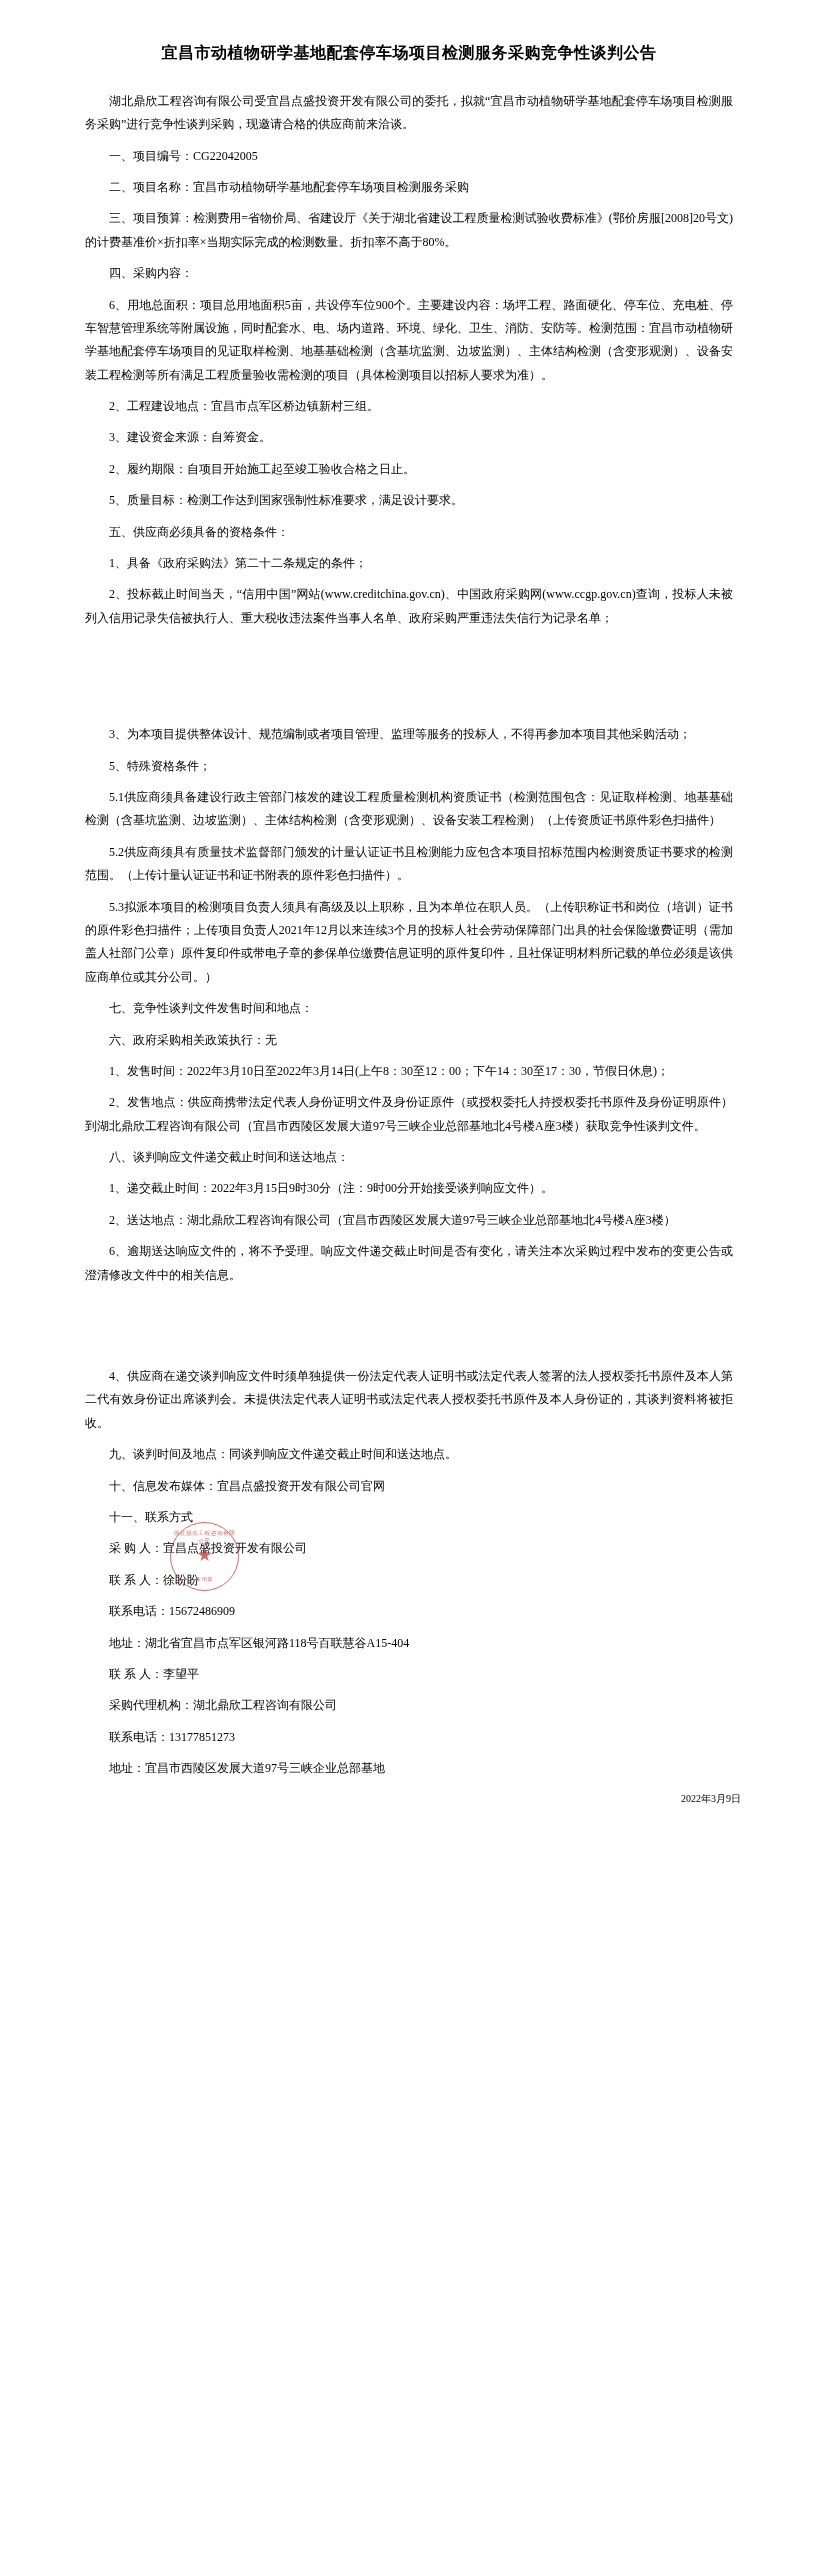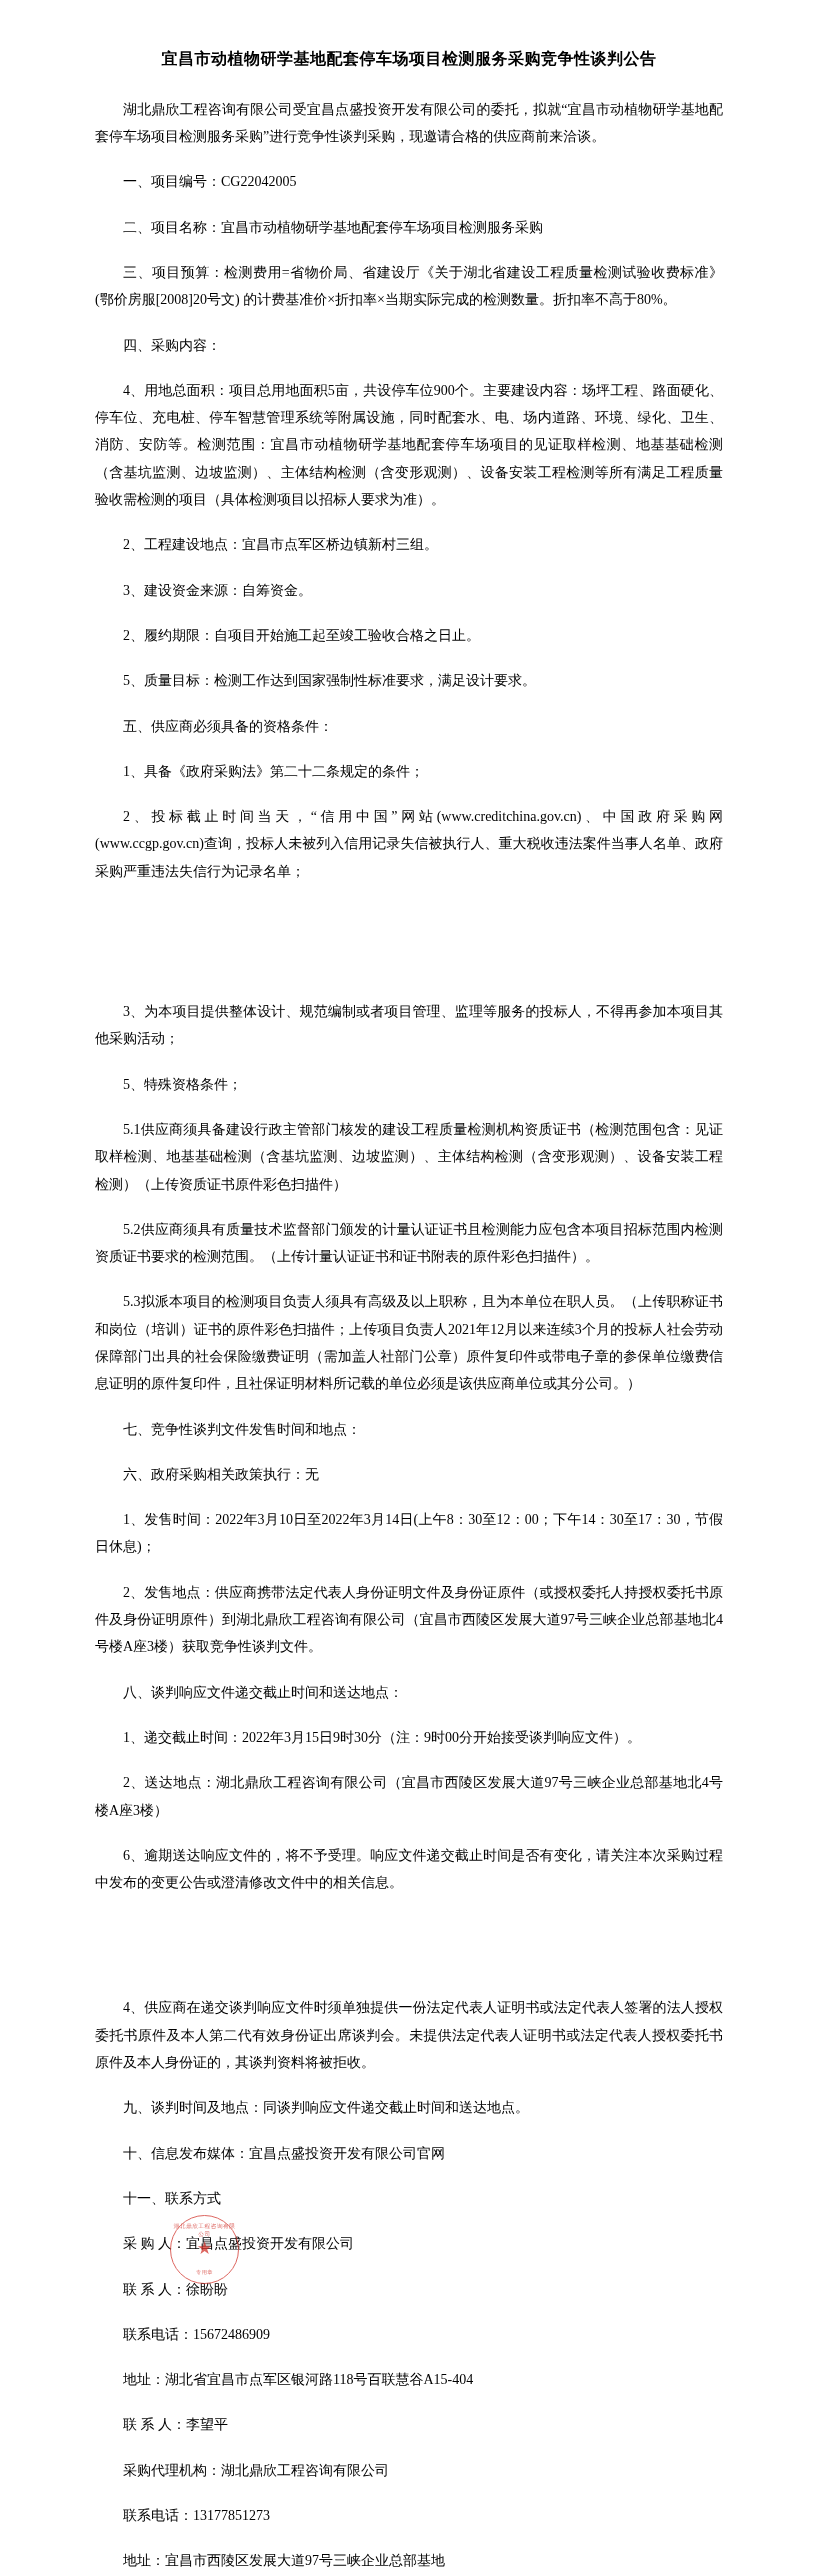--- a/index.html
+++ b/index.html
@@ -19,29 +19,29 @@
     background: #ffffff;
     box-sizing: border-box;
     padding: 31px 77px 41px 77px;
   }
   .doc-title {
     text-align: center;
     font-size: 16px;
     font-weight: bold;
     line-height: 1.55;
     letter-spacing: 0.5px;
-    margin: 16px auto 24px auto;
+    margin: 10px auto 24px auto;
     width: 92%;
   }
   .para {
-    font-size: 14px;
+    font-size: 12px;
     line-height: 1.95;
     text-align: justify;
     text-justify: inter-ideograph;
-    margin: 18px;
+    margin: 8px;
     padding: 0;
   }
   .indent2 {
     text-indent: 2em;
   }
   .gap-block {
     height: 77px;
   }
   .gap-block-2 {
     height: 62px;
@@ -104,21 +104,21 @@
 
 <div class="page">
 
   <h1 class="doc-title">宜昌市动植物研学基地配套停车场项目检测服务采购竞争性谈判公告</h1>
 
   <p class="para indent2">湖北鼎欣工程咨询有限公司受宜昌点盛投资开发有限公司的委托，拟就“宜昌市动植物研学基地配套停车场项目检测服务采购”进行竞争性谈判采购，现邀请合格的供应商前来洽谈。</p>
   <p class="para indent2">一、项目编号：CG22042005</p>
   <p class="para indent2">二、项目名称：宜昌市动植物研学基地配套停车场项目检测服务采购</p>
   <p class="para indent2">三、项目预算：检测费用=省物价局、省建设厅《关于湖北省建设工程质量检测试验收费标准》(鄂价房服[2008]20号文) 的计费基准价×折扣率×当期实际完成的检测数量。折扣率不高于80%。</p>
   <p class="para indent2">四、采购内容：</p>
-  <p class="para indent2">4、用地总面积：项目总用地面积5亩，共设停车位900个。主要建设内容：场坪工程、路面硬化、停车位、充电桩、停车智慧管理系统等附属设施，同时配套水、电、场内道路、环境、绿化、卫生、消防、安防等。检测范围：宜昌市动植物研学基地配套停车场项目的见证取样检测、地基基础检测（含基坑监测、边坡监测）、主体结构检测（含变形观测）、设备安装工程检测等所有满足工程质量验收需检测的项目（具体检测项目以招标人要求为准）。</p>
+  <p class="para indent2">6、用地总面积：项目总用地面积5亩，共设停车位900个。主要建设内容：场坪工程、路面硬化、停车位、充电桩、停车智慧管理系统等附属设施，同时配套水、电、场内道路、环境、绿化、卫生、消防、安防等。检测范围：宜昌市动植物研学基地配套停车场项目的见证取样检测、地基基础检测（含基坑监测、边坡监测）、主体结构检测（含变形观测）、设备安装工程检测等所有满足工程质量验收需检测的项目（具体检测项目以招标人要求为准）。</p>
   <p class="para indent2">2、工程建设地点：宜昌市点军区桥边镇新村三组。</p>
   <p class="para indent2">3、建设资金来源：自筹资金。</p>
   <p class="para indent2">2、履约期限：自项目开始施工起至竣工验收合格之日止。</p>
   <p class="para indent2">5、质量目标：检测工作达到国家强制性标准要求，满足设计要求。</p>
   <p class="para indent2">五、供应商必须具备的资格条件：</p>
   <p class="para indent2">1、具备《政府采购法》第二十二条规定的条件；</p>
   <p class="para indent2">2、投标截止时间当天，“信用中国”网站(www.creditchina.gov.cn)、中国政府采购网(www.ccgp.gov.cn)查询，投标人未被列入信用记录失信被执行人、重大税收违法案件当事人名单、政府采购严重违法失信行为记录名单；</p>
 
   <div class="gap-block"></div>
 

